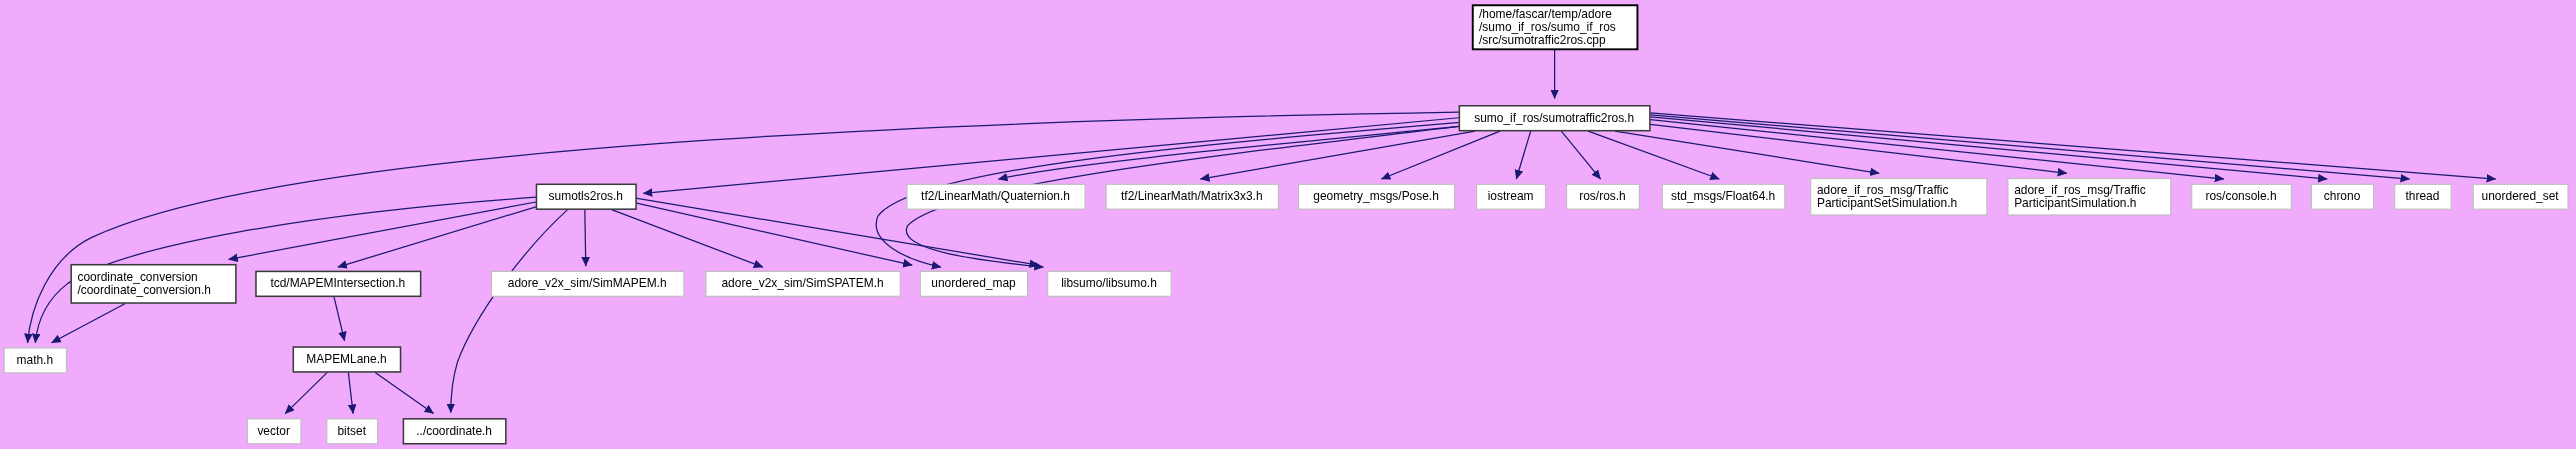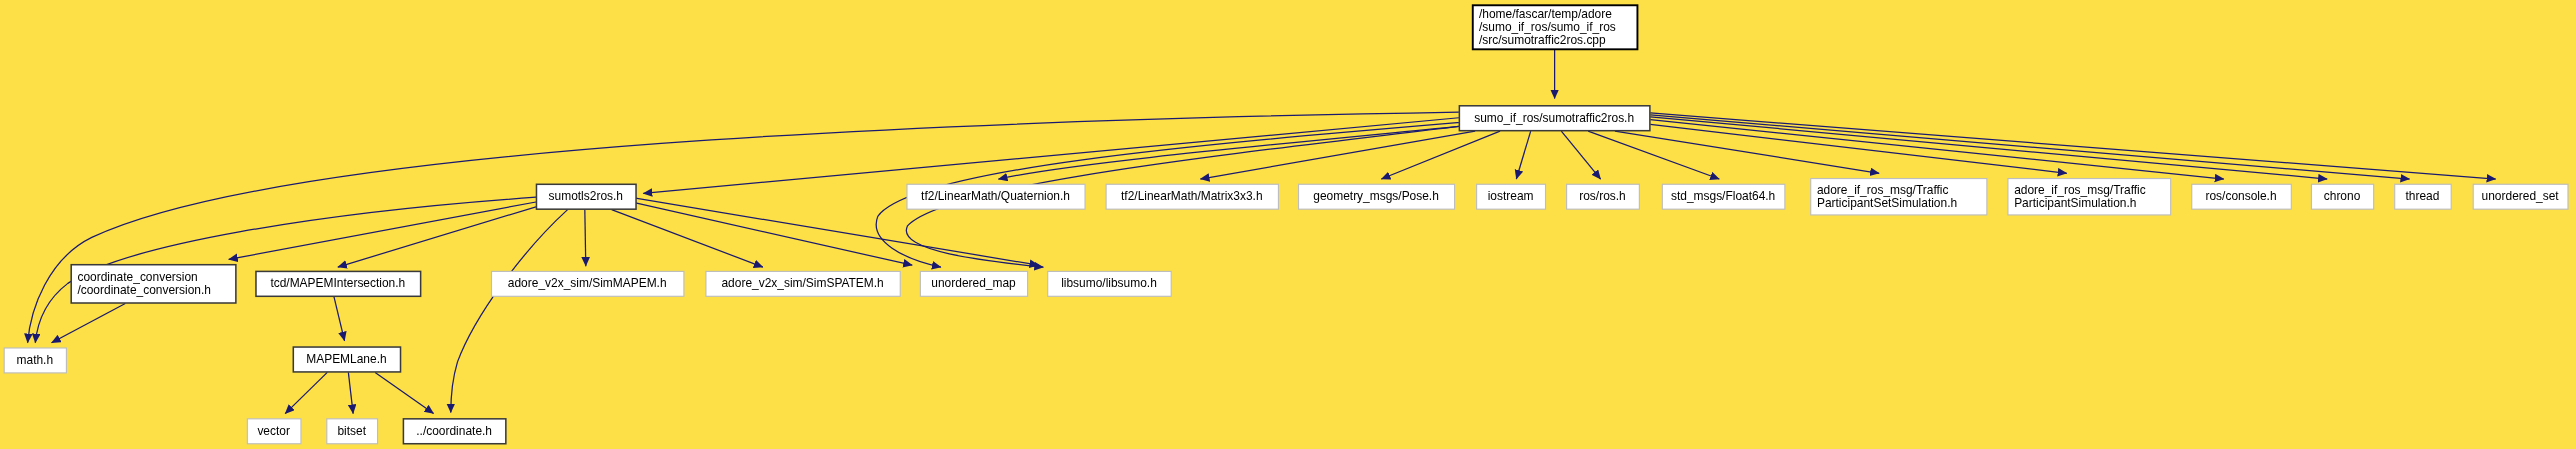--- a/index.html
+++ b/index.html
@@ -1,16 +1,16 @@
 <!DOCTYPE html>
 <html><head>
 <meta charset="utf-8">
 <style>
   html,body{margin:0;padding:0;background:#ffffff;}
-  #stage{position:relative;width:2576px;height:449px;background:#fde047;overflow:hidden;
+  #stage{position:relative;width:2576px;height:449px;background:#f0abfc;overflow:hidden;
          font-family:"Liberation Sans", sans-serif;}
   svg{display:block;}
   .node-rect{fill:#ffffff;}
   .node-label{font-family:"Liberation Sans", sans-serif;font-size:12.5px;fill:#000000;}
   .edge{fill:none;}
 </style>
 </head>
 <body>
 
 <div id="stage">

